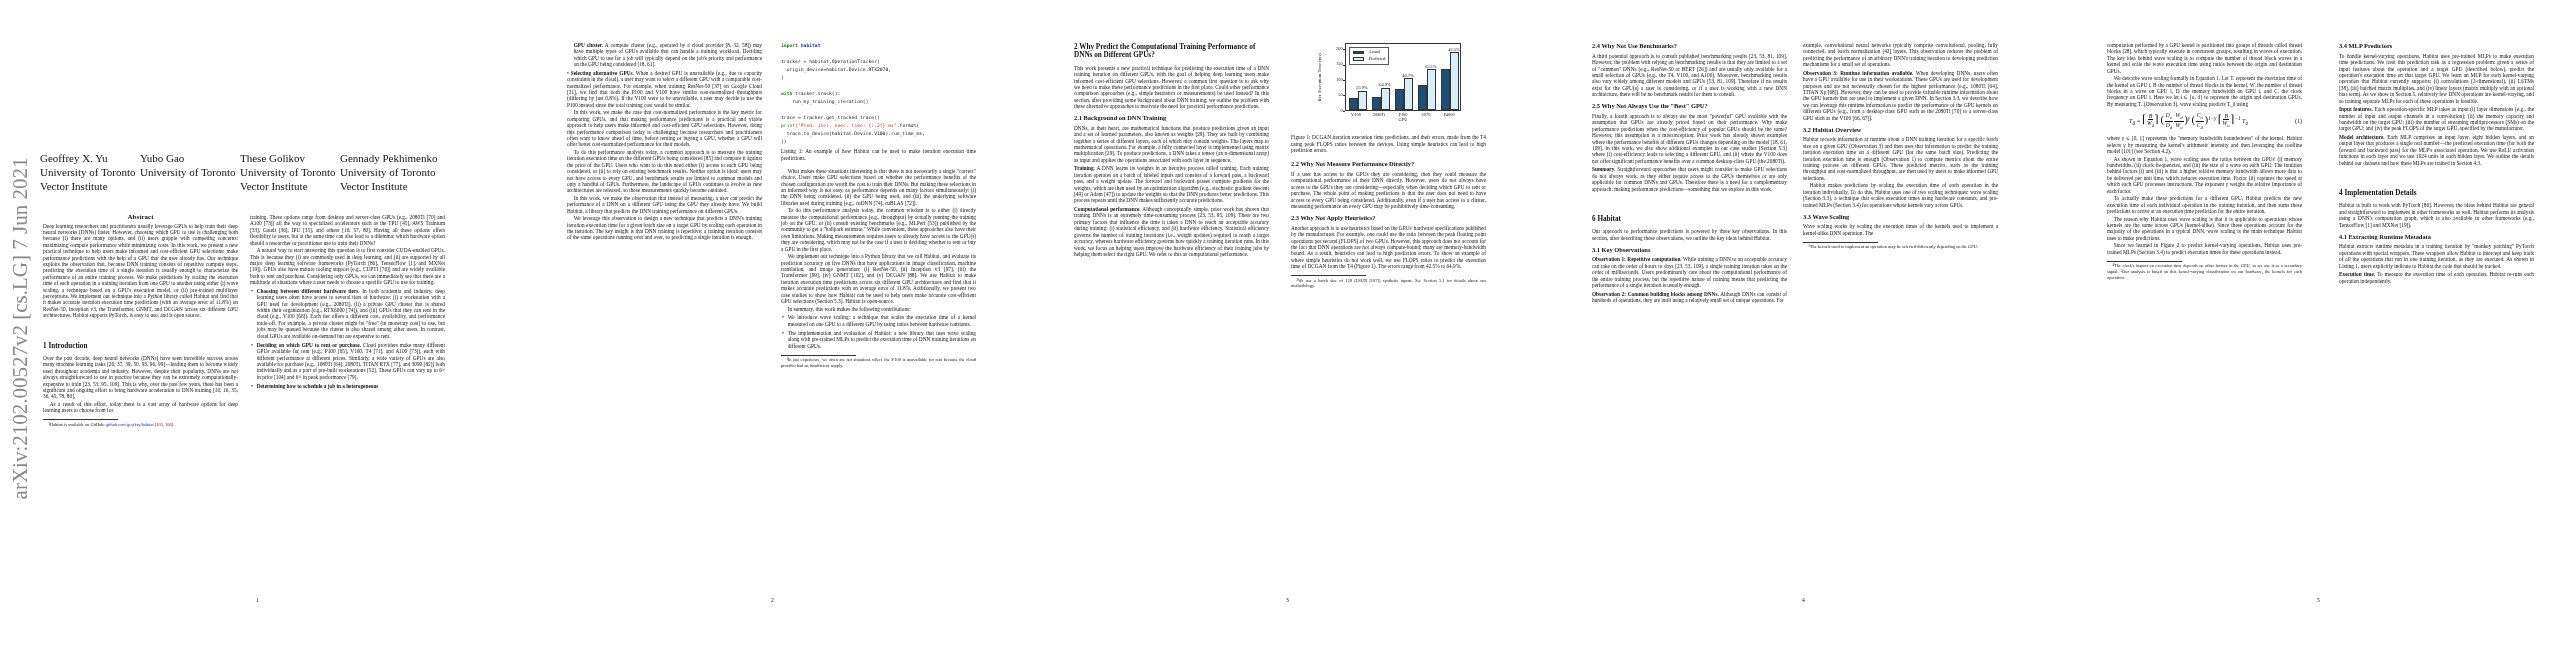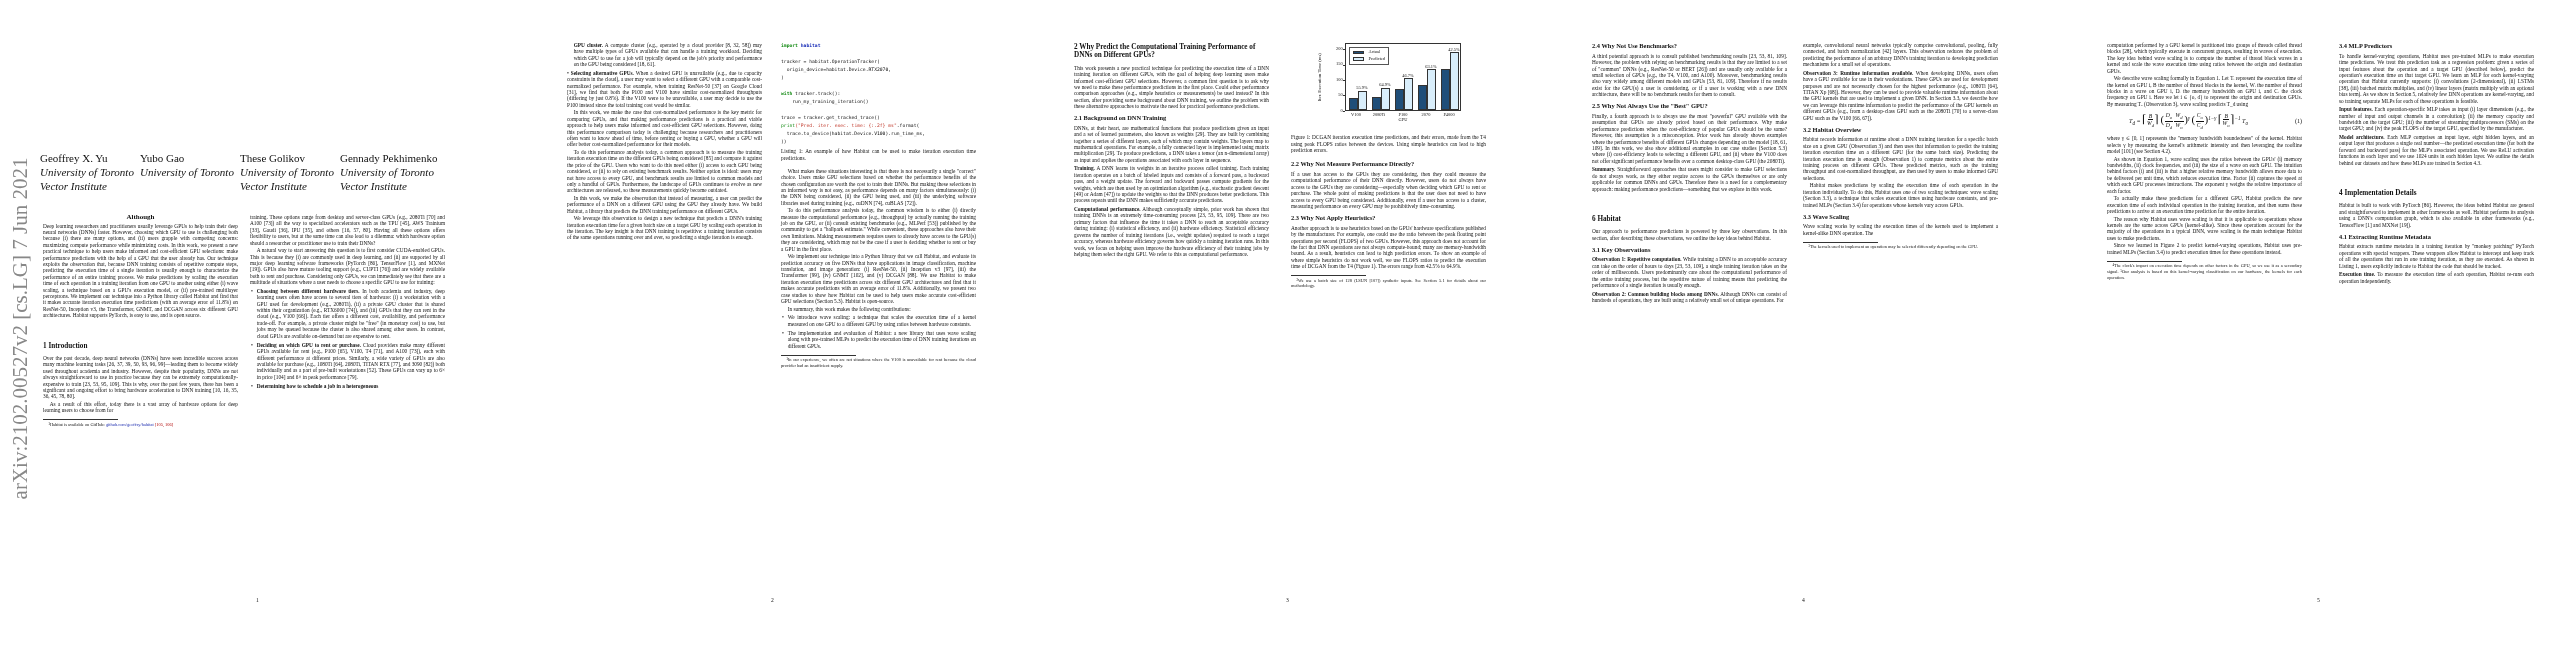--- a/index.html
+++ b/index.html
@@ -6,21 +6,21 @@
 html,body{width:2576px;height:667px;background:#fff;overflow:hidden}
 body{font-family:"Liberation Serif","DejaVu Serif",serif;color:#111;position:relative}
 .page{position:absolute;top:0;width:515px;height:667px;background:#fff}
 .col{position:absolute;top:42px;width:195px;font-size:5.3px;line-height:6.4px;text-align:justify;hyphens:auto}
 .col p{margin-bottom:1.1px;text-indent:6.7px}
 .col p.ni{text-indent:0}
 .col .gap{height:5.6px}
 h1.title{position:absolute;top:96px;font-size:9.4px;font-weight:bold;text-align:center;line-height:15.6px}
 .authors{position:absolute;top:151px;display:flex;font-size:11px;line-height:14px;text-align:left}
 .author{width:100px}
-.author .aff{font-style:italic}
+.author .aff{}
 h2.abs{font-size:7px;font-weight:bold;text-align:center;margin:0 0 2.2px}
 h2.sec{font-size:7.2px;font-weight:bold;margin:23px 0 5px;text-align:left;line-height:8.3px}
 h3.sub{font-size:6.4px;font-weight:bold;margin:5.6px 0 3.3px;text-align:left}
 .runin{font-weight:bold}
 .cite{color:#b00000}
 .url{color:#1f2fb0}
 ul.bul{list-style:none;margin:2.2px 0 3.3px 6.7px}
 ul.bul li{position:relative;margin-bottom:2.8px}
 ul.bul li:before{content:"•";position:absolute;left:-5.6px}
 .fnrule{width:75px;border-top:0.6px solid #333;margin:5.6px 0 1.7px}
@@ -77,21 +77,21 @@
         <div class="aff">University of Toronto</div>
         <div class="aff">Vector Institute</div>
       </div>
     <div class="author">
         <div>Gennady Pekhimenko</div>
         <div class="aff">University of Toronto</div>
         <div class="aff">Vector Institute</div>
       </div>
   </div>
   <div class="col" style="left:43px;top:214px">
-    <h2 class="abs">Although</h2>
+    <h2 class="abs">Abstract</h2>
     <p class="ni">Deep learning researchers and practitioners usually leverage GPUs to help train their deep neural networks (DNNs) faster. However, choosing which GPU to use is challenging both because (i) there are many options, and (ii) users grapple with competing concerns: maximizing compute performance while minimizing costs. In this work, we present a new practical technique to help users make informed and cost-efficient GPU selections: make performance predictions with the help of a GPU that the user already has. Our technique exploits the observation that, because DNN training consists of repetitive compute steps, predicting the execution time of a single iteration is usually enough to characterize the performance of an entire training process. We make predictions by scaling the execution time of each operation in a training iteration from one GPU to another using either (i) wave scaling, a technique based on a GPU's execution model, or (ii) pre-trained multilayer perceptrons. We implement our technique into a Python library called Habitat and find that it makes accurate iteration execution time predictions (with an average error of 11.8%) on ResNet-50, Inception v3, the Transformer, GNMT, and DCGAN across six different GPU architectures. Habitat supports PyTorch, is easy to use, and is open source.</p>
     <h2 class="sec">1   Introduction</h2>
     <p class="ni">Over the past decade, deep neural networks (DNNs) have seen incredible success across many machine learning tasks [26, 37, 39, 50, 93, 96, 99]—leading them to become widely used throughout academia and industry. However, despite their popularity, DNNs are not always straightforward to use in practice because they can be extremely computationally-expensive to train [23, 53, 95, 109]. This is why, over the past few years, there has been a significant and ongoing effort to bring hardware acceleration to DNN training [10, 16, 35, 36, 45, 78, 80].</p>
     <p>As a result of this effort, today there is a vast array of hardware options for deep learning users to choose from for</p>
     <div class="fnrule"></div>
     <div class="fn"><span>¹Habitat is available on GitHub: </span><span class="url">github.com/geoffxy/habitat</span><span class="cite"> [105, 106]</span></div>
   </div>
   <div class="col" style="left:250px;top:214px">
     <p class="ni">training. These options range from desktop and server-class GPUs (e.g., 2080Ti [70] and A100 [73]) all the way to specialized accelerators such as the TPU [45], AWS Trainium [33], Gaudi [36], IPU [35], and others [16, 57, 80]. Having all these options offers flexibility to users, but at the same time can also lead to a dilemma: which hardware option should a researcher or practitioner use to train their DNNs?</p>
     <p>A natural way to start answering this question is to first consider CUDA-enabled GPUs. This is because they (i) are commonly used in deep learning, and (ii) are supported by all major deep learning software frameworks (PyTorch [86], TensorFlow [1], and MXNet [19]). GPUs also have mature tooling support (e.g., CUPTI [76]) and are widely available both to rent and purchase. Considering only GPUs, we can immediately see that there are a multitude of situations where a user needs to choose a specific GPU to use for training:</p>

